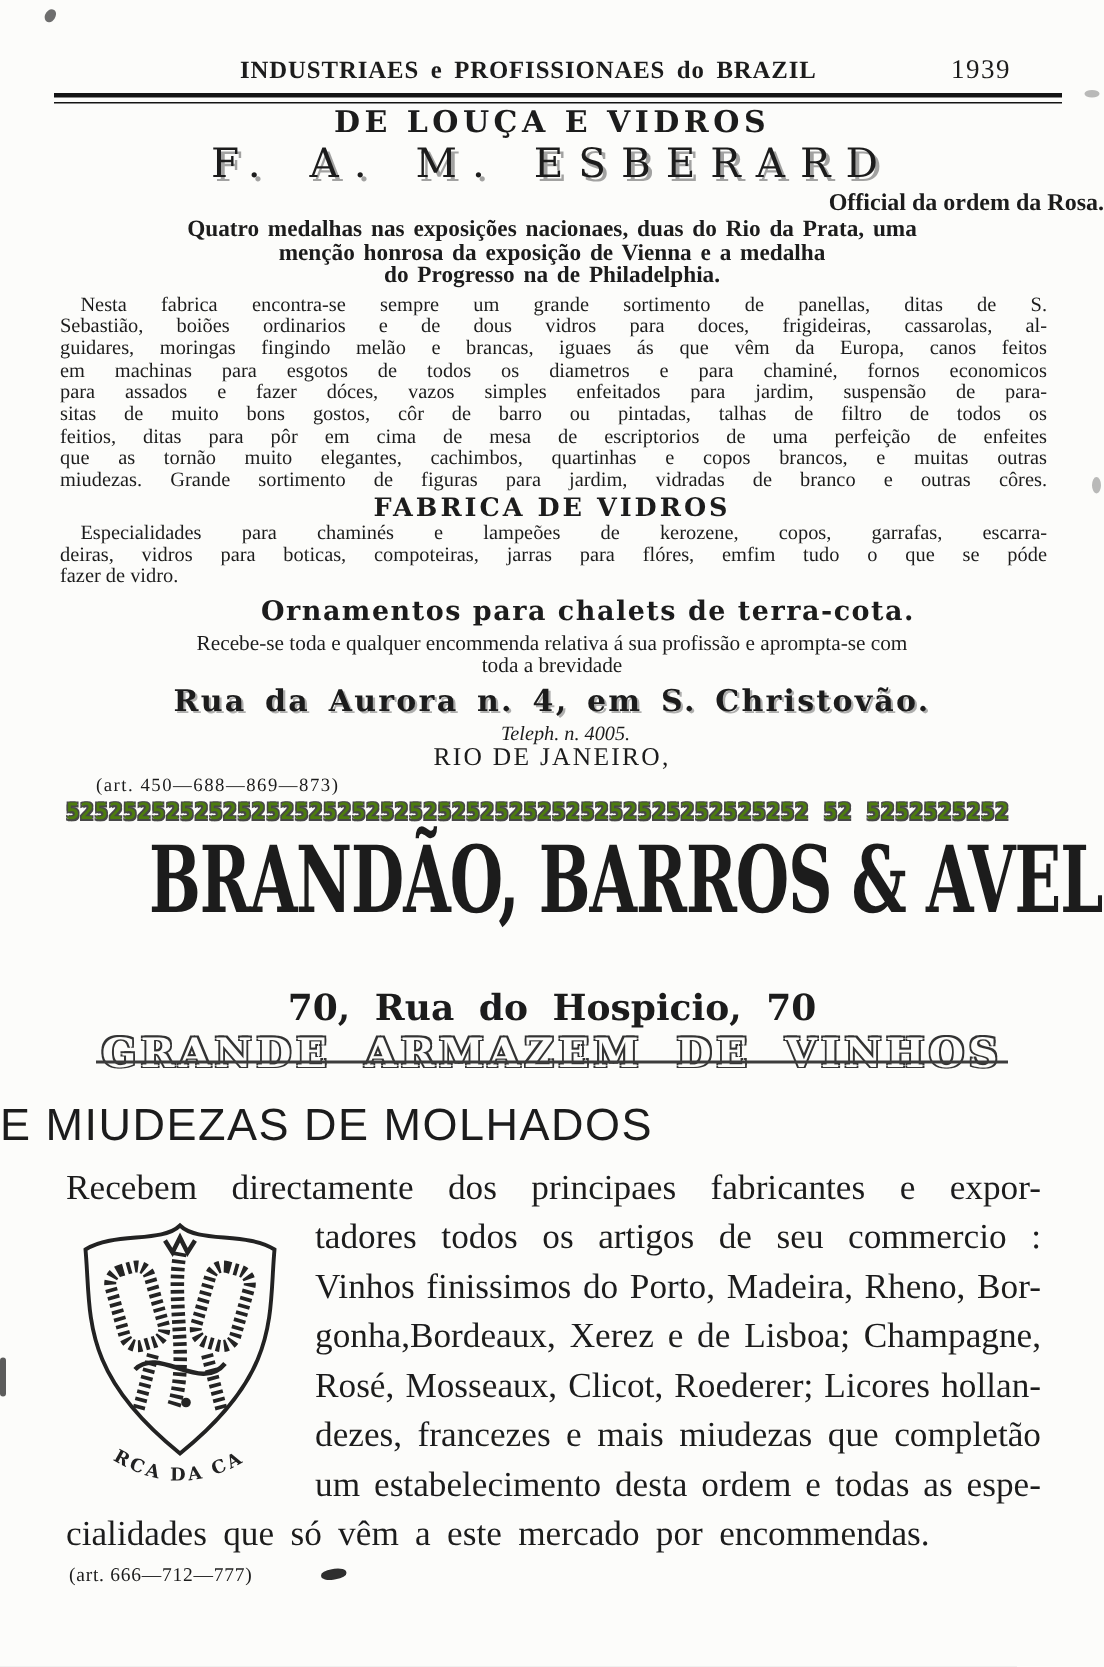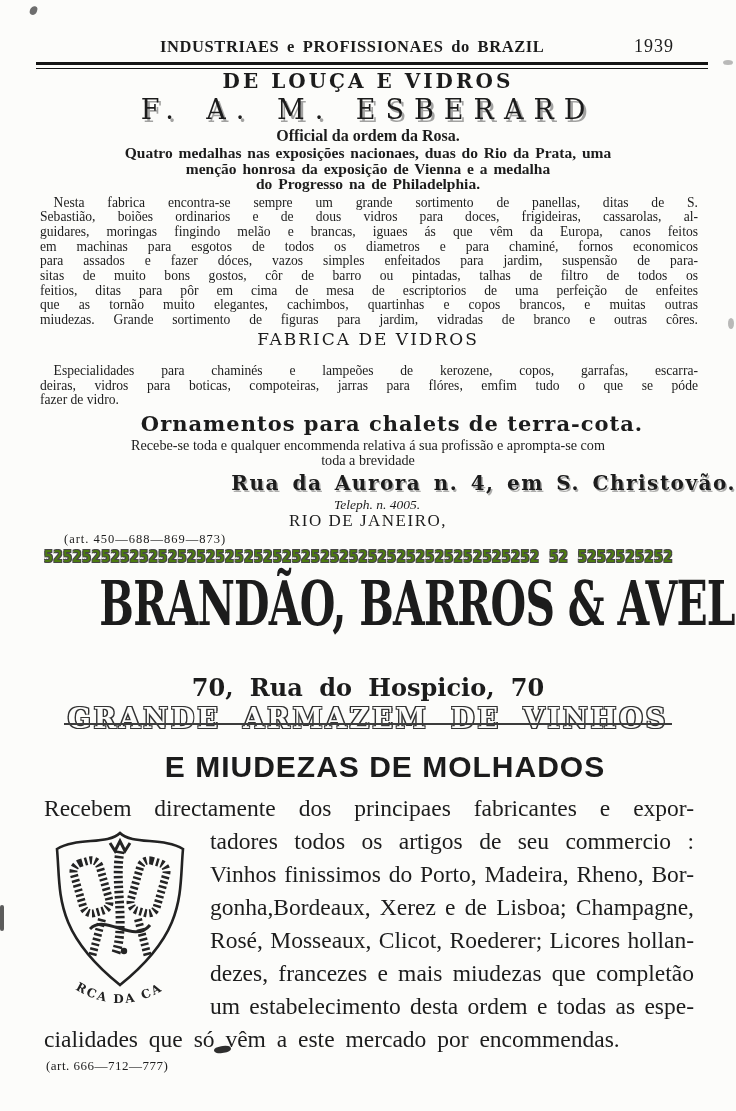--- a/index.html
+++ b/index.html
@@ -21,32 +21,32 @@
   .center-lines .jline{text-align:left;text-align-last:center;font-family:Liberation Serif, serif;}
 
   
   .ad1-title{margin:15px 0 0;text-align:center;font-family:"Liberation Sans",sans-serif;
     font-weight:bold;font-size:36px;line-height:32px;letter-spacing:0;white-space:nowrap;}
   .ad1-subtitle{margin:1px 0 0;text-align:center;font-family:"DejaVu Serif",serif;
     font-weight:bold;font-size:20px;line-height:23px;letter-spacing:3px;}
   .owner{margin-top:2px;text-align:center;font-family:"DejaVu Serif",serif;font-weight:normal;
     font-size:27px;line-height:30px;letter-spacing:10px;word-spacing:4px;
     text-shadow:2.5px 2.5px 0 rgba(28,28,28,.4);}
-  .honor{margin-top:2px;text-align:center;font-weight:bold;font-size:16px;line-height:17px;}
+  .honor{margin-top:2px;text-align:right;font-weight:bold;font-size:16px;line-height:17px;}
   .medals{margin-top:1px;font-weight:bold;font-size:15.5px;line-height:15.5px;word-spacing:2px;}
   .body1{margin:4px 38px 0 40px;font-size:13.6px;line-height:14.7px;}
-  .glass-heading{margin:2px 0 16px;text-align:center;font-family:"DejaVu Serif",serif;
-    font-weight:normal;font-size:17px;line-height:18px;letter-spacing:2px;}
+  .glass-heading{margin:2px 0 0;text-align:center;font-family:"DejaVu Serif",serif;
+    font-weight:bold;font-size:17px;line-height:18px;letter-spacing:2px;}
   .glass{margin:0 38px 0 40px;font-size:13.6px;line-height:14.7px;}
   .ornaments{margin-top:7px;text-align:center;font-family:"DejaVu Serif",serif;
-    font-weight:bold;font-size:21px;line-height:17px;letter-spacing:1px;padding-left:48px;}
+    font-weight:bold;font-size:18px;line-height:17px;letter-spacing:1px;padding-left:48px;}
   .orders{margin-top:6px;font-size:14.2px;line-height:15.5px;}
   .sale{margin-top:6px;text-align:center;font-family:"DejaVu Serif",serif;
     font-size:16px;line-height:19px;letter-spacing:5px;}
-  .address1{margin-top:2px;text-align:right;font-family:"DejaVu Serif",serif;font-weight:bold;
+  .address1{margin-top:2px;text-align:center;font-family:"DejaVu Serif",serif;font-weight:bold;
     font-size:20px;line-height:25px;letter-spacing:1.5px;word-spacing:4px;
     text-shadow:1.5px 1.5px 0 rgba(28,28,28,.35);}
   .phone{margin-top:1px;text-align:center;font-style:italic;font-size:13.5px;line-height:15px;margin-left:18px;}
   .city{margin-top:2px;text-align:center;font-size:17px;line-height:14px;letter-spacing:1.5px;}
   .artref1{margin:4px 0 0 64px;font-size:12.5px;line-height:14px;letter-spacing:1px;}
 
   
   .keyline{margin:3px 30px 0 44px;height:17px;font-family:"DejaVu Sans Mono",monospace;
     font-weight:bold;font-size:15px;line-height:17px;letter-spacing:.5px;white-space:nowrap;
     overflow:hidden;color:#4d7c0f;
@@ -56,22 +56,22 @@
   .brand-title{margin-top:6px;height:64px;text-align:center;white-space:nowrap;
     font-family:"DejaVu Serif",serif;font-weight:bold;font-size:56px;line-height:58px;
     letter-spacing:-1px;transform:scale(.73,1.1);transform-origin:50% 10%;}
   .addr2{margin-top:16px;text-align:center;font-family:"DejaVu Serif",serif;font-weight:bold;
     font-size:24px;line-height:29px;word-spacing:8px;}
   .outline-wrap{margin:2px auto 12px;width:fit-content;position:relative;line-height:30px;}
   .outline-text{font-family:"DejaVu Serif",serif;font-weight:bold;font-size:27px;
     letter-spacing:3px;word-spacing:10px;color:#fcfcfa;
     text-shadow:-1.2px -1.2px 0 #333,1.2px -1.2px 0 #333,-1.2px 1.2px 0 #333,1.2px 1.2px 0 #333;}
   .outline-strike{position:absolute;left:-4px;right:-4px;top:55%;height:2px;background:#3c3c3c;}
-  .molhados{margin-top:2px;text-align:center;font-family:"Liberation Sans",sans-serif;
-    font-weight:bold;font-size:30px;line-height:34px;letter-spacing:1px;padding-left:34px;}
+  .molhados{margin-top:2px;text-align:left;font-family:"Liberation Sans",sans-serif;
+    font-weight:normal;font-size:30px;line-height:34px;letter-spacing:1px;}
   .big-par{margin:8px 42px 0 44px;font-size:23.5px;line-height:33px;}
   .big-par .intro{text-align:justify;text-align-last:justify;}
   .big-par .lastline{text-align:left;word-spacing:5px;}
   .shield{float:left;width:152px;height:188px;margin:2px 14px 4px 0;}
   .artref2{margin:2px 0 0 46px;font-size:13px;line-height:15px;letter-spacing:.5px;}
 
   
   .speck{position:absolute;background:#555;}
   .speck1{left:30px;top:6px;width:7px;height:9px;border-radius:60% 40% 55% 45%;transform:rotate(18deg);opacity:.85;}
   .speck2{left:214px;top:1046px;width:17px;height:7px;border-radius:45%;transform:rotate(-8deg);background:#2e2e2e;}

